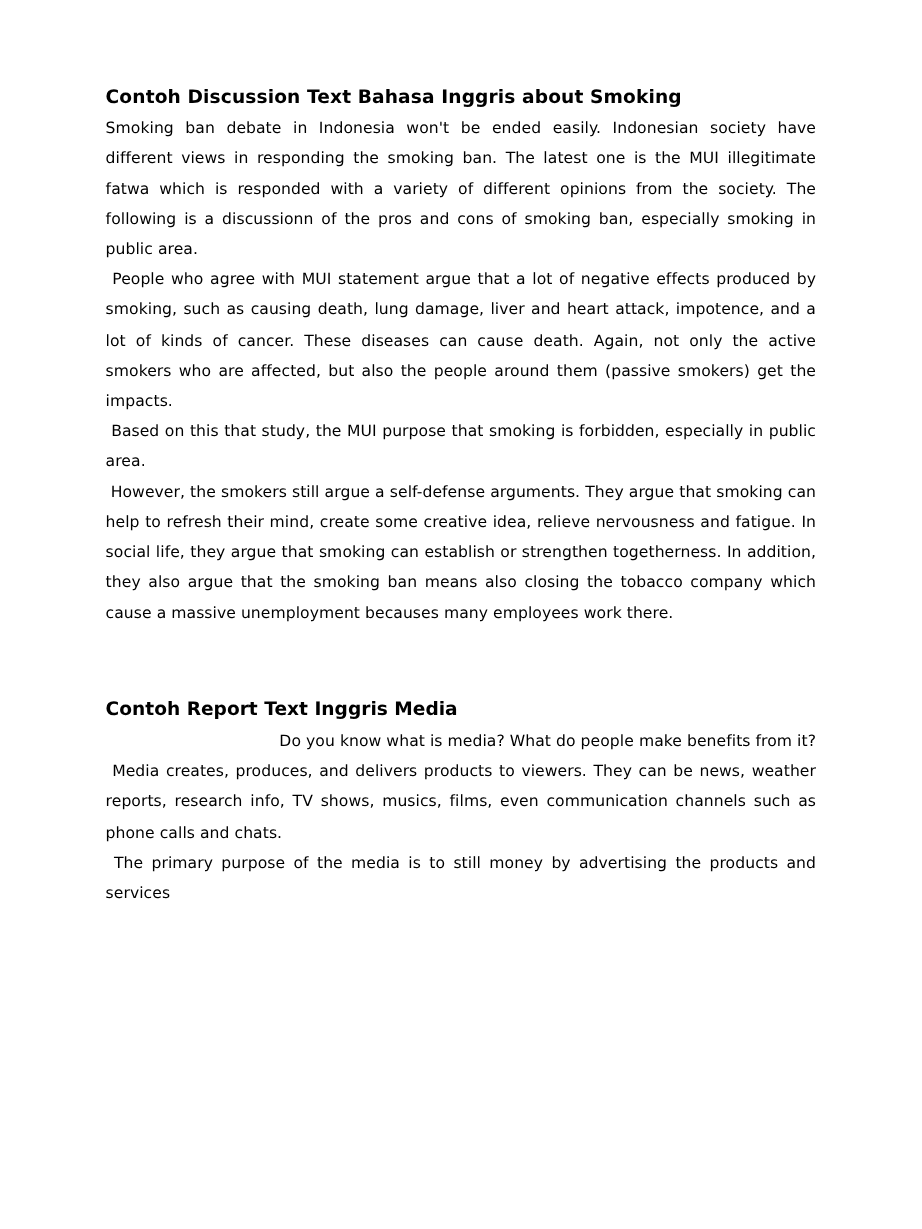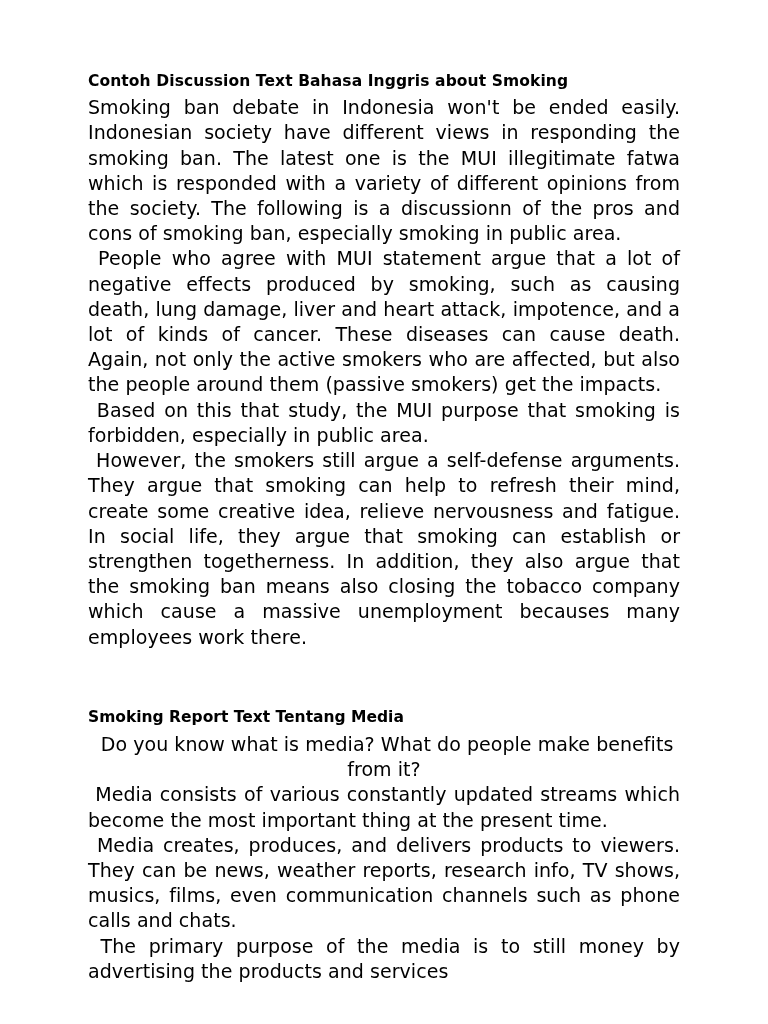--- a/index.html
+++ b/index.html
@@ -25,66 +25,65 @@
     width: 592px;
   }
   h1.section-heading {
     font-size: 15.5px;
     font-weight: bold;
     letter-spacing: 0.1px;
     margin: 0 0 2px 0;
     line-height: 1.5;
   }
   .para {
-    font-size: 19px;
+    font-size: 13px;
     line-height: 25.2px;
     margin: 0;
     text-align: justify;
     text-justify: inter-word;
     letter-spacing: 0.05px;
   }
   .para.indent::before {
     content: " ";
     white-space: pre;
   }
   .block-gap-large {
     height: 56px;
   }
   .sec2-heading {
     font-size: 15.5px;
     font-weight: bold;
     margin: 0 0 3px 0;
     line-height: 1.5;
   }
   .para.nojust {
-    text-align: center;
+    text-align: right;
   }
 </style>
 </head>
 <body>
 
 <div class="page">
   <div class="doc-body">
 
     <h1 class="section-heading">Contoh Discussion Text Bahasa Inggris about Smoking</h1>
 
     <p class="para">Smoking ban debate in Indonesia won't be ended easily. Indonesian society have different views in responding the smoking ban. The latest one is the MUI illegitimate fatwa which is responded with a variety of different opinions from the society. The following is a discussionn of the pros and cons of smoking ban, especially smoking in public area.</p>
 
     <p class="para indent">People who agree with MUI statement argue that a lot of negative effects produced by smoking, such as causing death, lung damage, liver and heart attack, impotence, and a lot of kinds of cancer. These diseases can cause death. Again, not only the active smokers who are affected, but also the people around them (passive smokers) get the impacts.</p>
 
     <p class="para indent">Based on this that study, the MUI purpose that smoking is forbidden, especially in public area.</p>
 
     <p class="para indent">However, the smokers still argue a self-defense arguments. They argue that smoking can help to refresh their mind, create some creative idea, relieve nervousness and fatigue. In social life, they argue that smoking can establish or strengthen togetherness. In addition, they also argue that the smoking ban means also closing the tobacco company which cause a massive unemployment becauses many employees work there.</p>
 
     <div class="block-gap-large"></div>
 
-    <h1 class="sec2-heading">Smoking Report Text Tentang Media</h1>
+    <h1 class="sec2-heading">Contoh Report Text Inggris Media</h1>
 
     <p class="para indent nojust">Do you know what is media? What do people make benefits from it?</p>
 
-    <p class="para indent">Media consists of various constantly updated streams which become the most important thing at the present time.</p>
 
     <p class="para indent">Media creates, produces, and delivers products to viewers. They can be news, weather reports, research info, TV shows, musics, films, even communication channels such as phone calls and chats.</p>
 
     <p class="para indent">The primary purpose of the media is to still money by advertising the products and services</p>
 
   </div>
 </div>
 
 </body></html>

